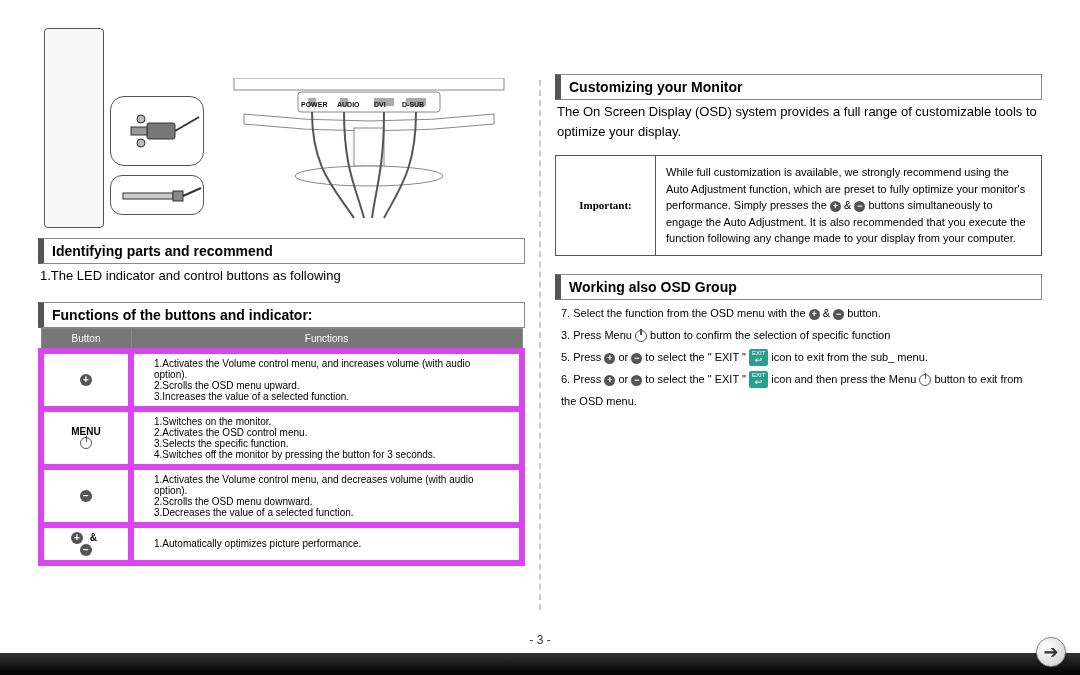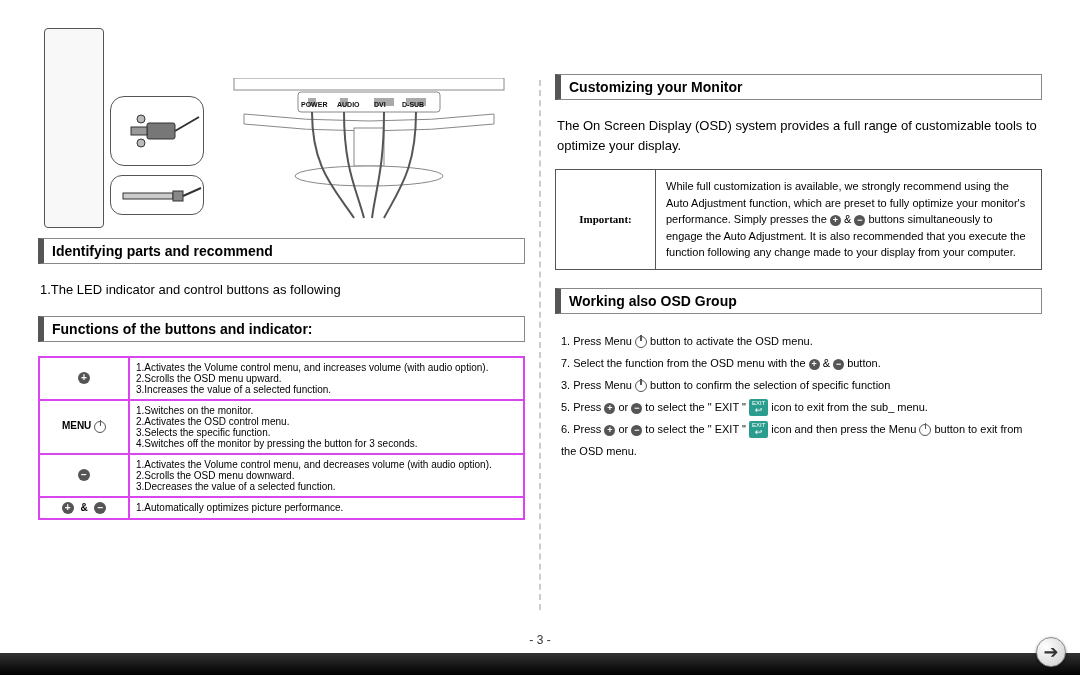--- a/index.html
+++ b/index.html
@@ -25,36 +25,36 @@
     height: 210px;
     position: relative;
     margin-bottom: 6px;
   }
   .section-title {
     border: 1px solid #888;
     border-left: 6px solid #555;
     padding: 4px 8px;
     font-size: 14px;
     font-weight: bold;
-    margin: 8px 0 14px 0;
+    margin: 8px 0 0 0;
     background: #fff;
   }
   .body-text { font-size: 13px; line-height: 1.5; padding: 2px 2px 8px 2px; }
   table.btns {
     width: 100%;
     border-collapse: collapse;
     font-size: 10px;
   }
   table.btns th {
     background: #777; color: #fff; font-weight: normal;
     padding: 4px 6px; border: 1px solid #888;
   }
   table.btns td {
-    border: 2px solid #d946ef;
-    padding: 4px 6px;
+    border: 6px solid #d946ef;
+    padding: 4px 20px;
     vertical-align: middle;
   }
   table.btns td.btn-col { text-align: center; width: 90px; }
   .icon-circle {
     display: inline-flex; align-items: center; justify-content: center;
     width: 12px; height: 12px; border-radius: 50%;
     background: #555; color: #fff; font-size: 10px; line-height: 1;
     font-weight: bold;
   }
   .icon-circle.small { width: 11px; height: 11px; font-size: 9px; }
@@ -160,20 +160,24 @@
       </div>
     </div>
 
     <div class="section-title">Identifying parts and recommend</div>
     <div class="body-text">1.The LED indicator and control buttons as following</div>
 
     <div class="section-title">Functions of the buttons and indicator:</div>
 
     <table class="btns">
       <tbody>
+          <tr>
+        <th>Button</th>
+        <th>Functions</th>
+      </tr>
       <tr>
         <td class="btn-col"><span class="icon-circle">+</span></td>
         <td style="white-space:pre-line">1.Activates the Volume control menu, and increases volume (with audio option).
 2.Scrolls the OSD menu upward.
 3.Increases the value of a selected function.</td>
       </tr>
       <tr>
         <td class="btn-col">
           <b>MENU</b>
           <span class="icon-power"></span>
@@ -215,23 +219,20 @@
         <span class="icon-circle small">+</span>
         <span> &amp; </span>
         <span class="icon-circle small">−</span>
         <span> buttons simultaneously to engage the Auto Adjustment. It is also recommended that you execute the function following any change made to your display from your computer.</span>
       </div>
     </div>
 
     <div class="section-title">Working also OSD Group</div>
     <div class="osd-list">
       <div>
-        <span>1. Press Menu </span><span class="icon-power"></span><span> button to activate the OSD menu.</span>
-      </div>
-      <div>
         <span>7. Select the function from the OSD menu with the </span><span class="icon-circle small">+</span><span> &amp; </span><span class="icon-circle small">−</span><span> button.</span>
       </div>
       <div>
         <span>3. Press Menu </span><span class="icon-power"></span><span> button to confirm the selection of specific function</span>
       </div>
       <div>
         <span>5. Press </span><span class="icon-circle small">+</span><span> or </span><span class="icon-circle small">−</span><span> to select the " EXIT " </span><span class="exit-icon">
             <span>EXIT</span>
             <span class="arrow">↩</span>
           </span><span> icon to exit from the sub_ menu.</span>

